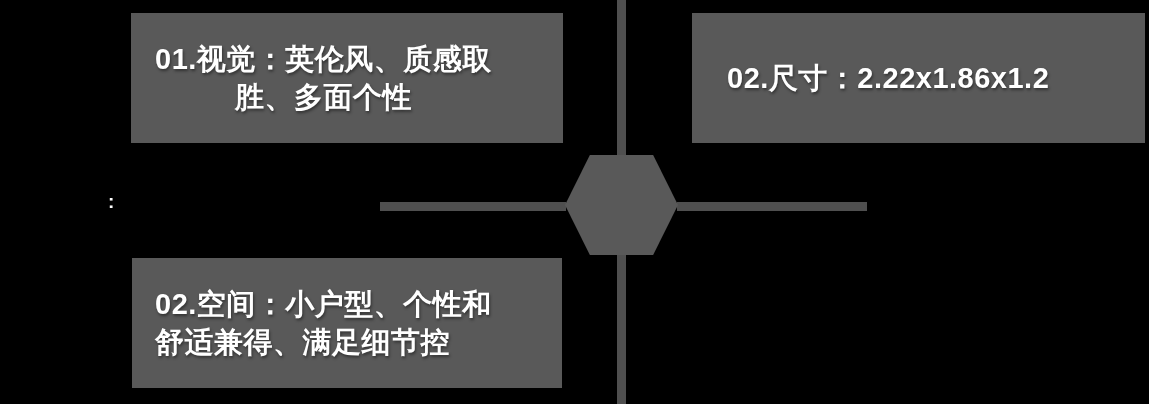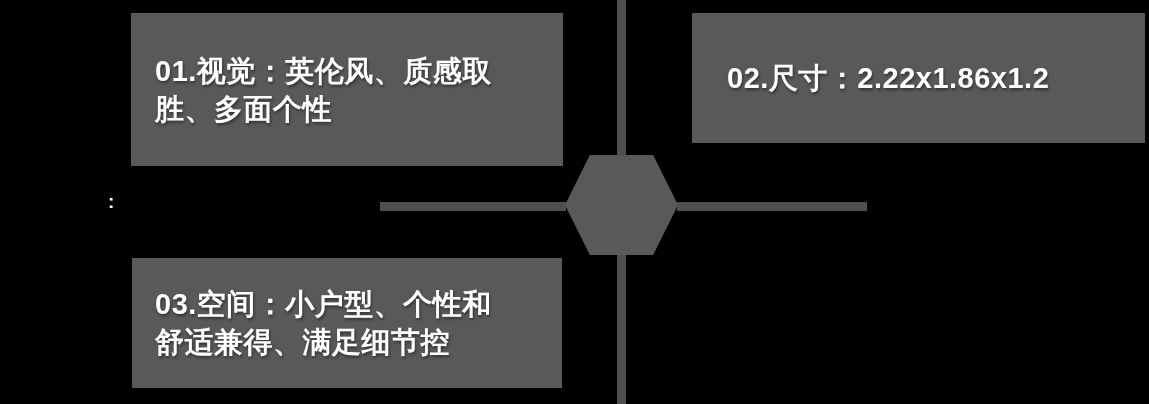--- a/index.html
+++ b/index.html
@@ -49,21 +49,21 @@
   }
   .box-text {
     color: #ffffff;
     font-weight: bold;
     font-size: 29px;
     line-height: 38px;
     white-space: pre-line;
     letter-spacing: 0.5px;
     text-shadow: 1px 2px 3px rgba(0,0,0,0.45);
   }
-  .box-01 { left: 131px; top: 13px;  width: 432px; height: 153px; padding-left: 24px; padding-right: 14px; }
+  .box-01 { left: 131px; top: 13px;  width: 432px; height: 130px; padding-left: 24px; padding-right: 14px; text-align: center; }
   .box-02 { left: 692px; top: 13px;  width: 453px; height: 130px; padding-left: 35px; padding-right: 10px; }
   .box-03 { left: 132px; top: 258px; width: 430px; height: 130px; padding-left: 23px; padding-right: 14px; }
   .box-04 { left: 692px; top: 258px; width: 453px; height: 130px; padding-left: 35px; padding-right: 10px; }
   .stray-colon {
     position: absolute;
     left: 108px;
     top: 192px;
     color: #ffffff;
     font-weight: bold;
     font-size: 19px;
@@ -85,18 +85,18 @@
   <div class="box box-01">
     <div class="box-text">01.视觉：英伦风、质感取
 胜、多面个性</div>
   </div>
 
   <div class="box box-02">
     <div class="box-text">02.尺寸：2.22x1.86x1.2</div>
   </div>
 
   <div class="box box-03">
-    <div class="box-text">03.空间：小户型、个性和
+    <div class="box-text">02.空间：小户型、个性和
 舒适兼得、满足细节控</div>
   </div>
 
 
 </div>
 
 </body></html>

